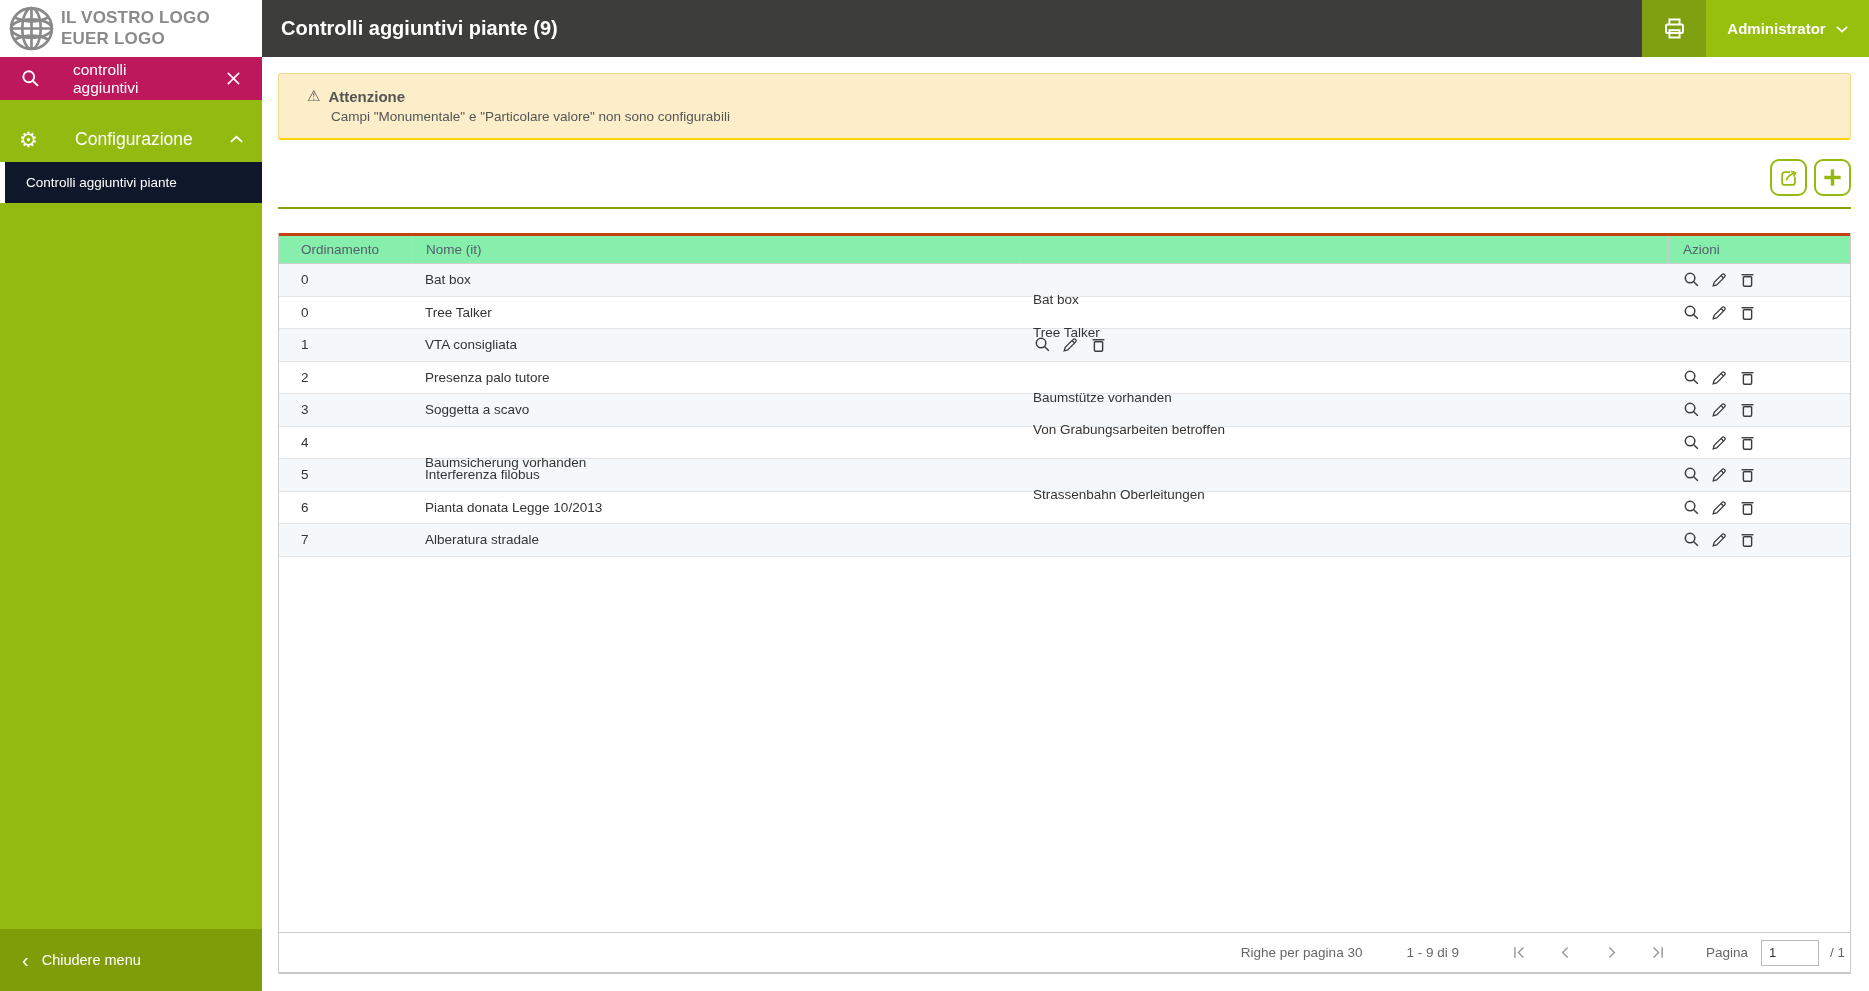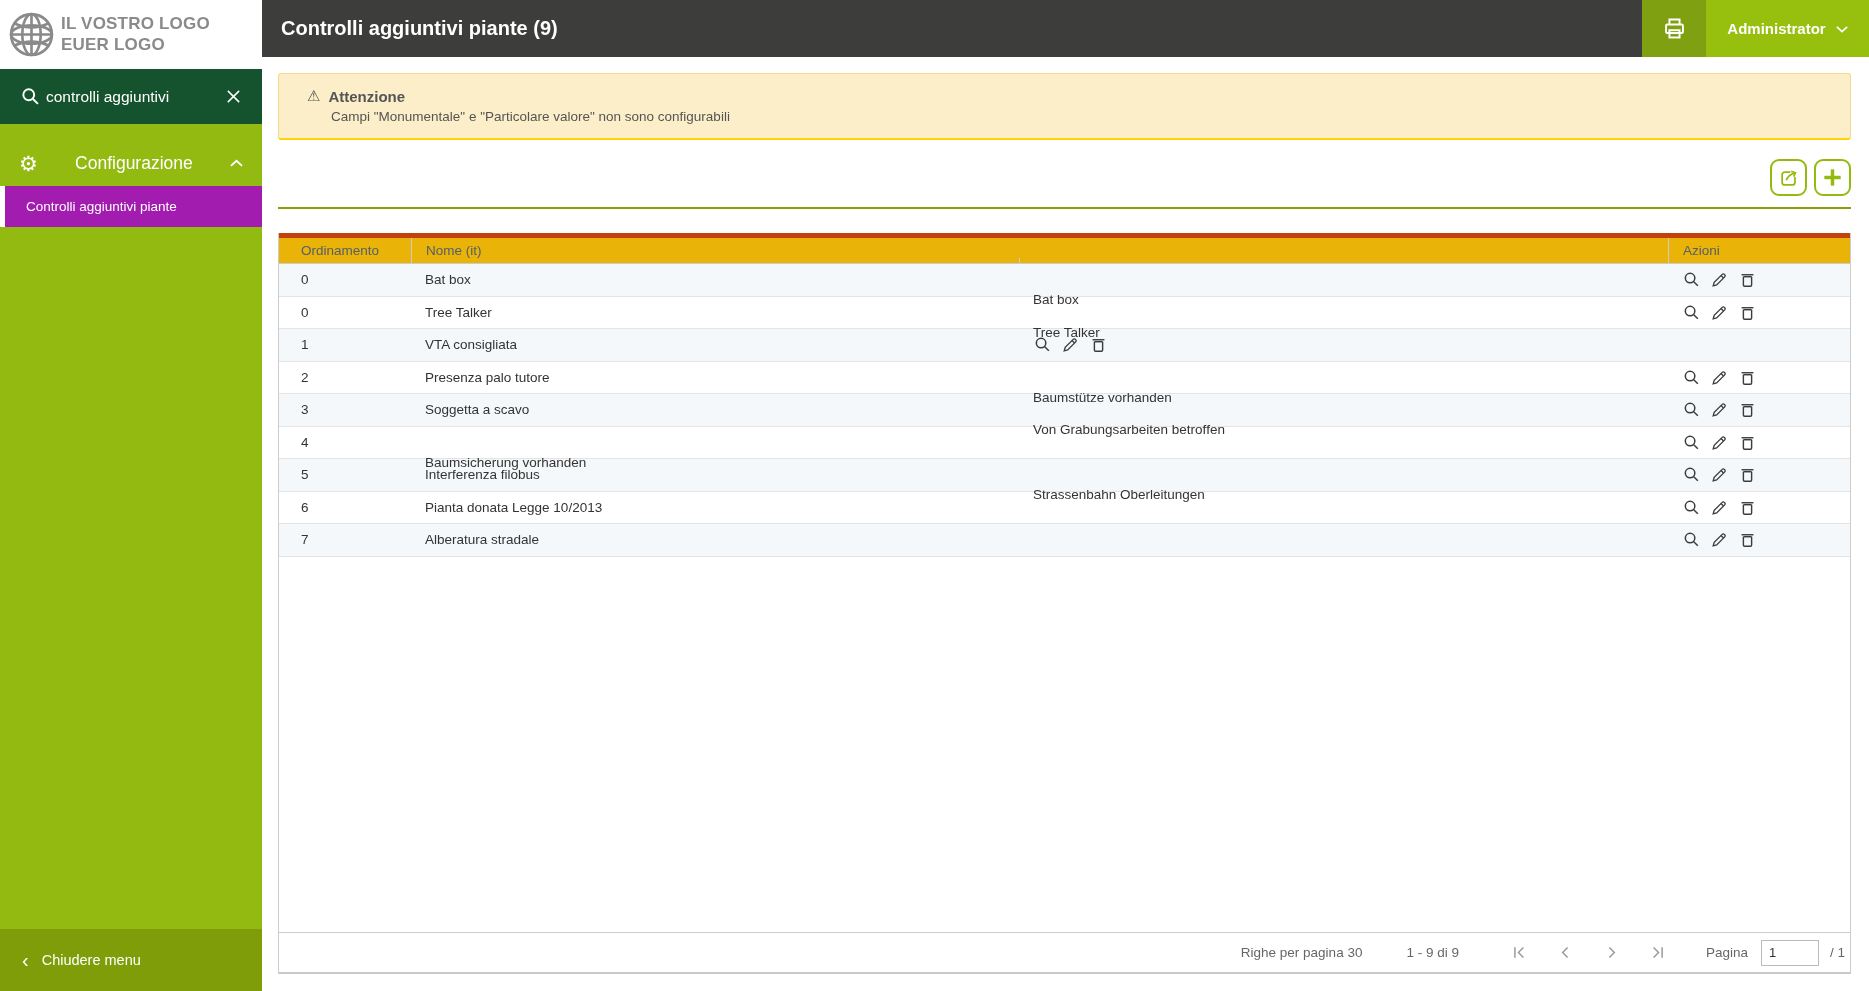--- a/index.html
+++ b/index.html
@@ -2,29 +2,29 @@
 <html><head>
 <meta charset="utf-8">
 <style>
   * { margin:0; padding:0; box-sizing:border-box; }
   html,body { width:1869px; height:991px; overflow:hidden; background:#fff;
               font-family:"Liberation Sans", sans-serif; }
   .page { width:1869px; height:991px; display:flex; }
 
   
   .sidebar { width:262px; min-width:262px; background:#93BA10; display:flex; flex-direction:column; }
-  .logo-area { height:69px; background:#fff; display:flex; align-items:center; padding-left:7px; gap:5px; }
+  .logo-area { height:57px; background:#fff; display:flex; align-items:center; padding-left:7px; gap:5px; }
   .logo-text { font-size:17px; font-weight:700; color:#8A8A8A; line-height:1.18; letter-spacing:.2px; }
-  .search-bar { height:55px; background:#14532d; display:flex; align-items:center; padding:0 20px; gap:5px; }
+  .search-bar { height:43px; background:#be185d; display:flex; align-items:center; padding:0 20px; gap:32px; }
   .search-value { flex:1; color:#fff; font-size:15.5px; }
   .search-close { color:#fff; cursor:pointer; display:flex; }
   .menu-header { margin-top:16px; height:46px; display:flex; align-items:center; padding:0 19px; color:#fff; cursor:pointer; }
   .gear { font-size:21px; line-height:1; color:#fff; }
   .menu-header-label { flex:1; text-align:center; font-size:17.5px; }
-  .menu-item { height:41px; background:#a21caf; border-left:5px solid #fff; color:#fff;
+  .menu-item { height:41px; background:#0f172a; border-left:5px solid #fff; color:#fff;
                display:flex; align-items:center; padding-left:21px; font-size:13.5px; cursor:pointer; }
   .sidebar-spacer { flex:1; }
   .sidebar-footer { height:62px; background:#7F9D08; color:#fff; display:flex; align-items:center;
                     padding-left:22px; gap:13px; font-size:14.5px; cursor:pointer; }
   .collapse-glyph { font-size:20px; line-height:1; }
 
   
   .main { flex:1; display:flex; flex-direction:column; background:#fff; }
   .topbar { height:57px; min-height:57px; background:#3D3D3C; display:flex; align-items:stretch; }
   .topbar-title { flex:1; display:flex; align-items:center; padding-left:19px;
@@ -42,22 +42,22 @@
   .warning-msg { margin-top:4px; margin-left:24px; color:#555; font-size:13.5px; }
 
   .toolbar { display:flex; justify-content:flex-end; gap:7px; margin-top:19px; }
   .icon-btn { width:37px; height:37px; border:2px solid #94BA10; border-radius:9px; background:#fff;
               display:flex; align-items:center; justify-content:center; color:#94BA10; cursor:pointer; }
   .divider { height:2px; background:#8C9E0B; margin-top:11px; }
 
   
   .table-wrap { margin-top:24px; flex:1; display:flex; flex-direction:column;
                 border-left:1px solid #CCC; border-right:1px solid #CCC; overflow:hidden; }
-  .thead { display:flex; height:31px; min-height:31px; background:#eab308;
-           border-top:5px solid #c2410c; border-bottom:1px solid #CCC; align-items:center;
+  .thead { display:flex; height:31px; min-height:31px; background:#86efac;
+           border-top:3px solid #c2410c; border-bottom:1px solid #CCC; align-items:center;
            color:#55606b; font-size:13.5px; }
   .th { height:100%; display:flex; align-items:center; }
   .th + .th { border-left:1px solid #CCC; }
   .col-ord { width:132px; min-width:132px; padding-left:22px; }
   .col-it  { width:608px; min-width:608px; padding-left:14px; }
   .col-de  { flex:1; padding-left:14px;margin-top:40px; }
   .col-az  { width:182px; min-width:182px; padding-left:14px; }
   .trow { display:flex; height:32.5px; min-height:32.5px; align-items:center;
           border-bottom:1px solid #E4E4E4; color:#333; font-size:13.5px; }
   .trow.odd { background:#F5F8FA; }

